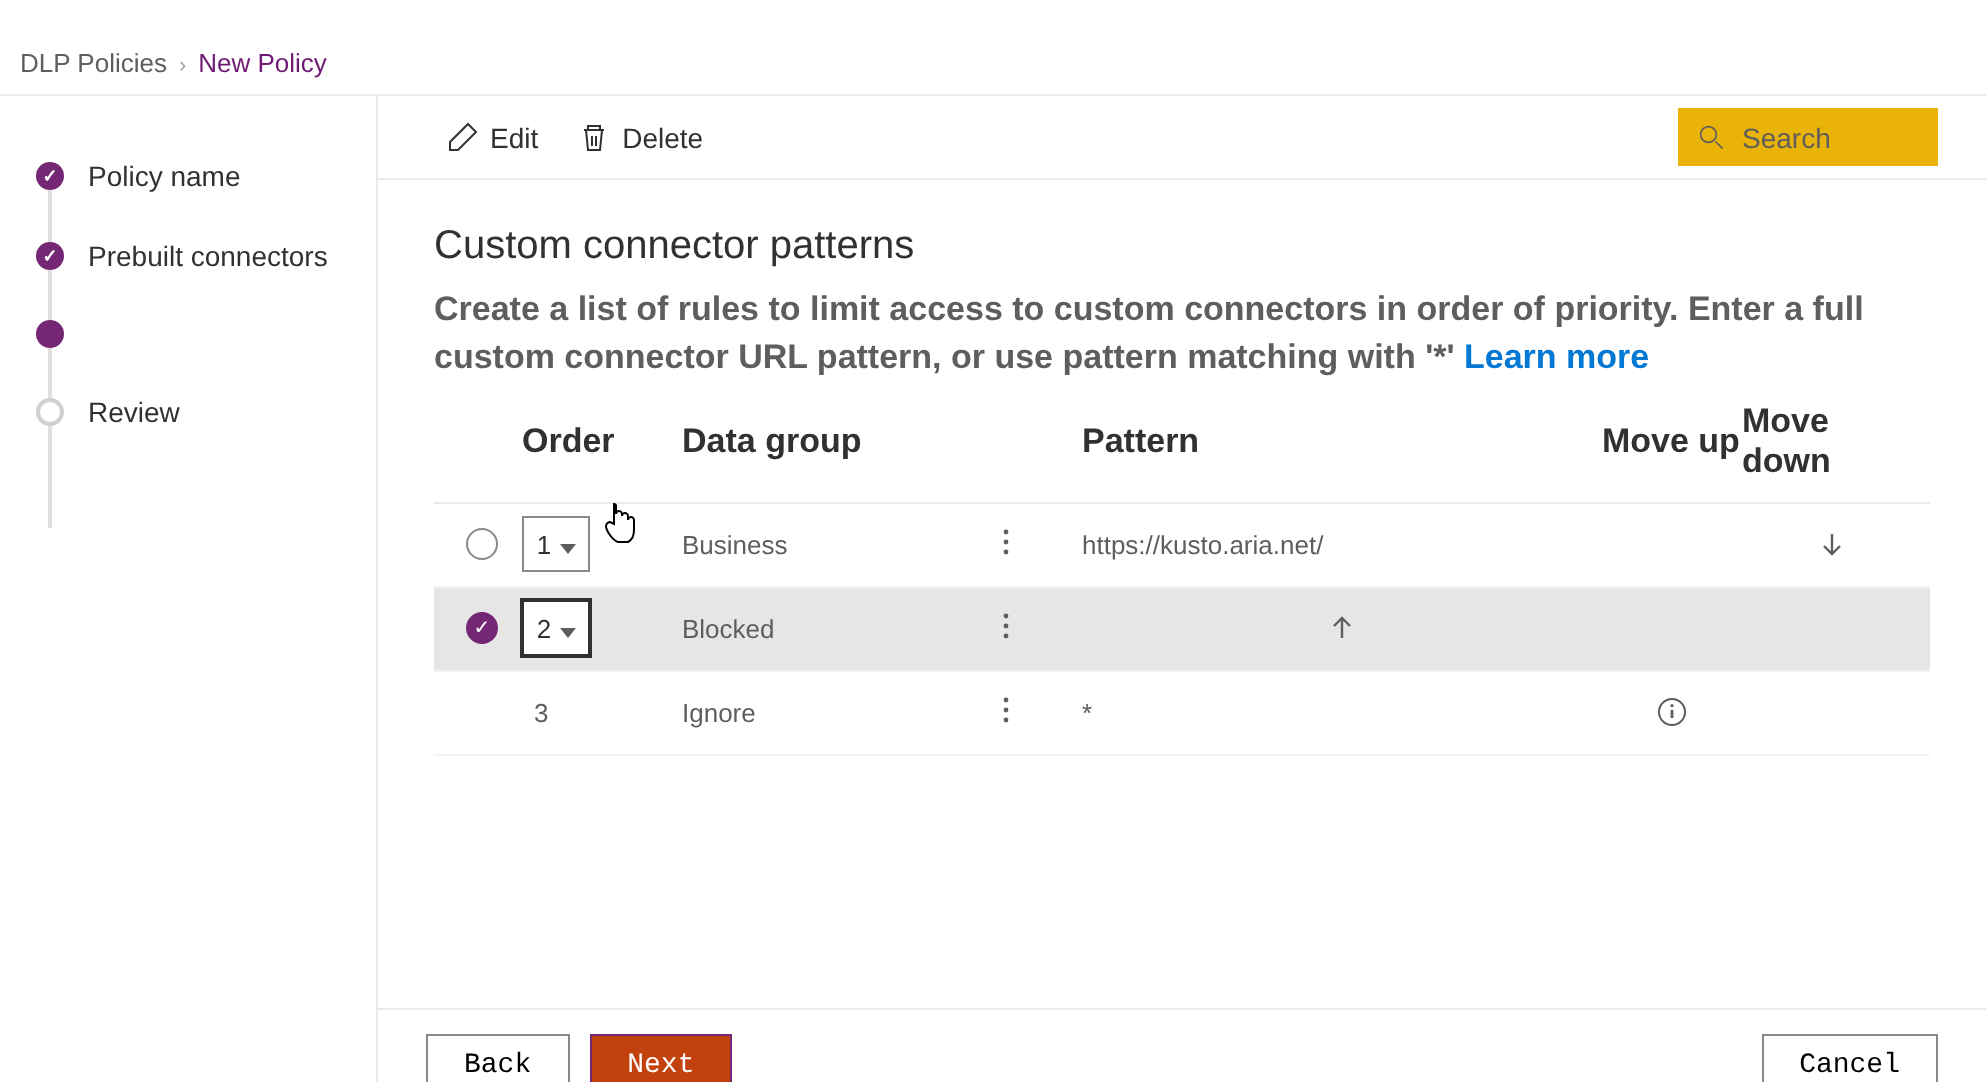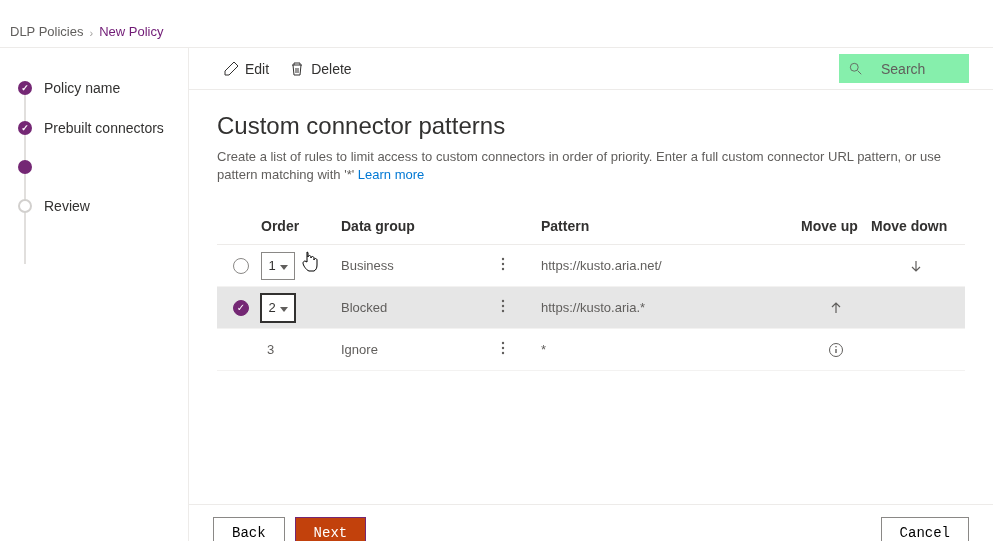--- a/index.html
+++ b/index.html
@@ -87,62 +87,63 @@
       padding: 6px 10px;
       cursor: pointer;
       color: #323130;
       font-size: 14px;
     }
     .tool-btn svg { width: 16px; height: 16px; }
     .toolbar-spacer { flex: 1; }
     .search-box {
       display: flex;
       align-items: center;
-      gap: 18px;
-      background: #86efac;
+      gap: 8px;
+      background: #eab308;
       padding: 6px 10px;
       width: 130px;
       color: #605e5c;
     }
     .search-box svg { width: 14px; height: 14px; }
 
     .content {
       padding: 22px 28px;
       flex: 1;
       overflow: auto;
     }
     .page-title {
-      font-size: 24px;
+      font-size: 20px;
       font-weight: 400;
       color: #323130;
       margin-bottom: 8px;
     }
     .page-desc {
-      font-size: 13px;
+      font-size: 17px;
       color: #605e5c;
-      margin-bottom: 28px;
+      margin-bottom: 4px;
       line-height: 1.4;
+      font-weight: bold;
     }
     .page-desc a { color: #0078d4; text-decoration: none; cursor: pointer; }
 
     
     .table { width: 100%; }
     .thead, .trow {
       display: grid;
       grid-template-columns: 40px 80px 160px 40px 260px 70px 90px;
       align-items: center;
       padding: 0 4px;
     }
     .thead {
       font-weight: 600;
       color: #323130;
       padding-bottom: 10px;
       padding-top: 6px;
       border-bottom: 1px solid #edebe9;
-      font-size: 14px;
+      font-size: 17px;
     }
     .trow {
       height: 42px;
       border-bottom: 1px solid #f3f2f1;
       color: #605e5c;
       font-size: 13px;
     }
     .trow.selected { background: #e6e6e6; }
     .sel-cell { display:flex; justify-content:center; }
     .sel-radio {
@@ -314,21 +315,20 @@
                 <span>2</span>
                 <span class="chev-down"></span>
               </div>
             </div>
           <div>Blocked</div>
           <div class="more-cell"><svg viewBox="0 0 4 14">
                 <circle cx="2" cy="2" r="1.2"></circle>
                 <circle cx="2" cy="7" r="1.2"></circle>
                 <circle cx="2" cy="12" r="1.2"></circle>
               </svg></div>
-          <div>https://kusto.aria.*</div>
           <div class="move-cell">
               <svg viewBox="0 0 16 16">
                 <path d="M8 13V3M4 7l4-4 4 4" stroke-width="1.2"></path>
               </svg>
             </div>
           <div class="move-cell"></div>
         </div>
 
         <div class="trow">
           <div class="sel-cell"></div>

